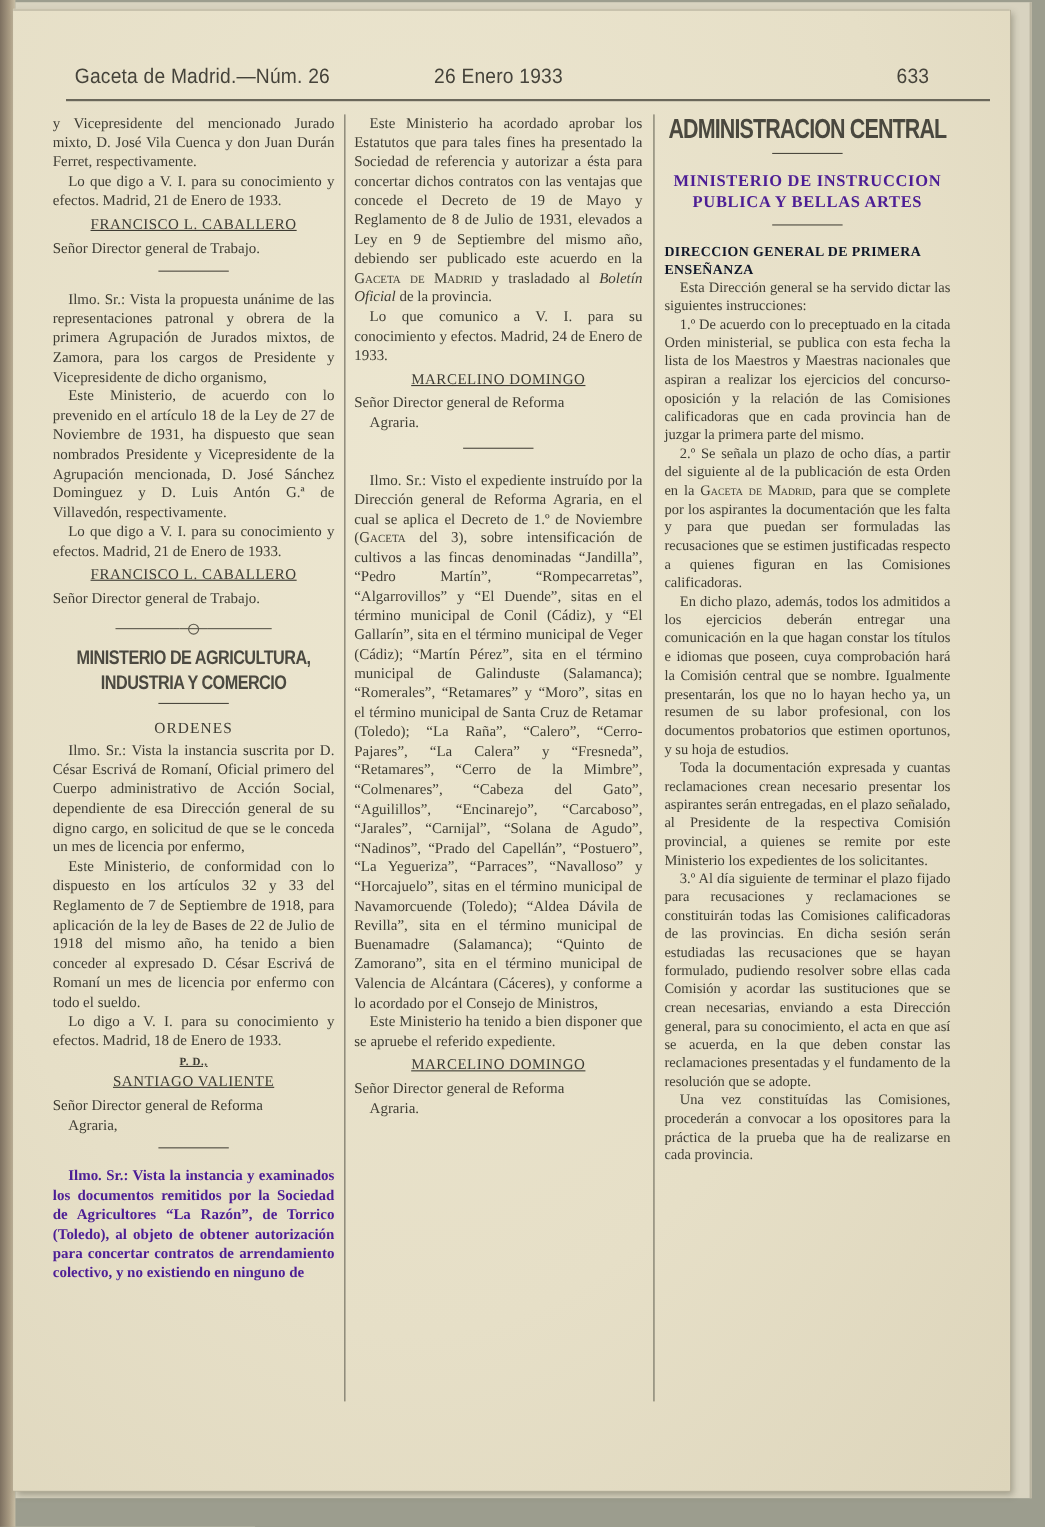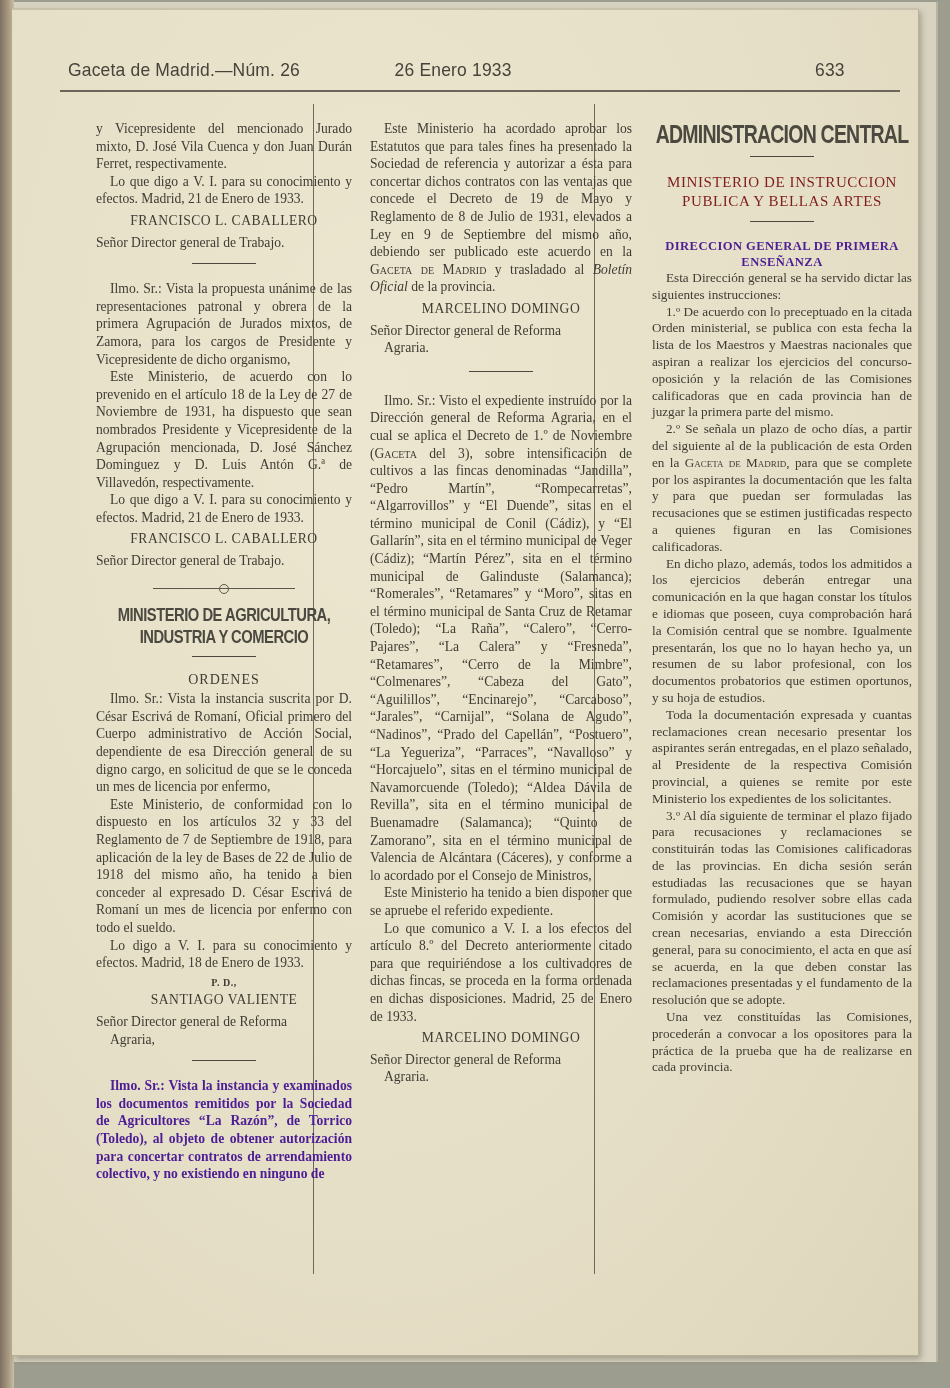--- a/index.html
+++ b/index.html
@@ -29,56 +29,56 @@
     font-family:"Liberation Sans Narrow","Liberation Sans",sans-serif;
     transform:scaleX(0.92); transform-origin:left top;
   }
   .header .t1 { position:absolute; left:0; top:2px; }
   .header .t2 { position:absolute; left:355px; top:2px; }
   .header .t3 { position:absolute; left:812px; top:2px; }
   .header-rule {
     position:absolute; left:60px; top:90px; width:840px; height:2px; background:#6a675a;
   }
   .col {
-    position:absolute; top:120px; color:#3e3c33; font-size:13.6px; line-height:17.6px;
-    text-align:justify; hyphens:manual;margin-left:48px;
+    position:absolute; top:103px; color:#3e3c33; font-size:13.6px; line-height:17.6px;
+    text-align:justify; hyphens:manual;
   }
   .col p { margin:0; text-indent:14px; }
   .col p.noind { text-indent:0; }
   .c1 { left:48px; width:256px; }
   .c2 { left:322px; width:262px; }
   .c3 { left:604px; width:260px; font-size:13.2px; line-height:16.8px; }
   .vsep { position:absolute; width:1px; background:#6d6a5c; }
-  .sig { text-align:center; text-indent:0 !important; margin:4px 0 4px 0 !important; letter-spacing:0.5px; }
+  .sig { text-align:center; text-indent:0 !important; margin:4px 0 4px 0 !important; letter-spacing:0.5px;text-decoration:underline; }
   .dest { text-indent:0 !important; margin-top:2px !important; }
   .dest2 { padding-left:14px; text-indent:0 !important; }
   .short-rule { width:64px; height:1px; background:#4b483e; margin:12px auto 16px auto; }
   .ornament { display:flex; align-items:center; justify-content:center; margin:14px 0 10px 0; }
   .ornament .line { width:58px; height:1px; background:#5a574b; }
   .ornament .knot { width:26px; height:10px; position:relative; }
   .ornament .knot::before { content:""; position:absolute; left:8px; top:0px; width:8px; height:8px; border:1px solid #5a574b; border-radius:50%; }
   .ornament .knot::after { content:""; position:absolute; left:0; top:4px; width:26px; height:1px; background:#5a574b; }
   .ministry {
     text-align:center; text-indent:0 !important; font-family:"Liberation Sans",sans-serif;
     font-weight:bold; font-size:18px; line-height:22px; letter-spacing:-0.6px; color:#4b4940;
     transform:scaleX(0.82); margin:4px -26px 0 -26px !important;
   }
   .section-title { text-align:center; text-indent:0 !important; letter-spacing:1px; margin:14px 0 2px 0 !important; font-size:14px; }
   .admin {
     text-align:center; text-indent:0 !important; font-family:"Liberation Sans",sans-serif;
     font-weight:bold; font-size:25px; line-height:28px; letter-spacing:-1px; color:#4a483f;
     transform:scaleX(0.78); margin:0 -40px 0 -40px !important;
   }
   .ministry2 {
-    text-align:center; text-indent:0 !important; font-weight:normal;
-    font-size:15px; line-height:19px; letter-spacing:0.6px; color:#7f1d1d;
+    text-align:center; text-indent:0 !important; font-weight:bold;
+    font-size:15px; line-height:19px; letter-spacing:0.6px; color:#4c1d95;
   }
   .direccion {
-    text-align:center; text-indent:0 !important; font-weight:bold;
-    font-size:12.6px; line-height:16px; letter-spacing:0.4px; color:#4c1d95;
+    text-align:left; text-indent:0 !important; font-weight:bold;
+    font-size:12.6px; line-height:16px; letter-spacing:0.4px; color:#0f172a;
   }
   .sc { font-variant:small-caps; }
   i { font-style:italic; }
   .bold { font-weight:bold; color:#2f2d26; }
 </style>
 </head>
 <body>
 
 <div class="binding"></div>
 <div class="page-under"></div>
@@ -120,27 +120,27 @@
   <p class="sig" style="font-size:10px; margin:2px 0 0 0 !important; font-weight:bold;">P. D.,</p>
   <p class="sig" style="margin-top:0 !important;text-align:center;">SANTIAGO VALIENTE</p>
   <p class="dest">Señor Director general de Reforma</p>
   <p class="dest2">Agraria,</p>
   <div class="short-rule"></div>
   <p class="bold" style="color:#4c1d95; font-weight:bold;">Ilmo. Sr.: Vista la instancia y examinados los documentos remitidos por la Sociedad de Agricultores “La Razón”, de Torrico (Toledo), al objeto de obtener autorización para concertar contratos de arrendamiento colectivo, y no existiendo en ninguno de</p>
 </div>
 
 <div class="col c2">
   <p><span>Este Ministerio ha acordado aprobar los Estatutos que para tales fines ha presentado la Sociedad de referencia y autorizar a ésta para concertar dichos contratos con las ventajas que concede el Decreto de 19 de Mayo y Reglamento de 8 de Julio de 1931, elevados a Ley en 9 de Septiembre del mismo año, debiendo ser publicado este acuerdo en la</span> <span class="sc">Gaceta de Madrid</span> <span>y trasladado al</span> <i>Boletín Oficial</i> <span>de la provincia.</span></p>
+  <p>Lo que comunico a V. I. para su conocimiento y efectos. Madrid, 24 de Enero de 1933.</p>
   <p class="sig">MARCELINO DOMINGO</p>
   <p class="dest">Señor Director general de Reforma</p>
   <p class="dest2">Agraria.</p>
   <div class="short-rule" style="margin:14px auto 20px auto;"></div>
   <p><span>Ilmo. Sr.: Visto el expediente instruído por la Dirección general de Reforma Agraria, en el cual se aplica el Decreto de 1.º de Noviembre (</span><span class="sc">Gaceta</span> <span>del 3), sobre intensificación de cultivos a las fincas denominadas “Jandilla”, “Pedro Martín”, “Rompecarretas”, “Algarrovillos” y “El Duende”, sitas en el término municipal de Conil (Cádiz), y “El Gallarín”, sita en el término municipal de Veger (Cádiz); “Martín Pérez”, sita en el término municipal de Galinduste (Salamanca); “Romerales”, “Retamares” y “Moro”, sitas en el término municipal de Santa Cruz de Retamar (Toledo); “La Raña”, “Calero”, “Cerro-Pajares”, “La Calera” y “Fresneda”, “Retamares”, “Cerro de la Mimbre”, “Colmenares”, “Cabeza del Gato”, “Aguilillos”, “Encinarejo”, “Carcaboso”, “Jarales”, “Carnijal”, “Solana de Agudo”, “Nadinos”, “Prado del Capellán”, “Postuero”, “La Yegueriza”, “Parraces”, “Navalloso” y “Horcajuelo”, sitas en el término municipal de Navamorcuende (Toledo); “Aldea Dávila de Revilla”, sita en el término municipal de Buenamadre (Salamanca); “Quinto de Zamorano”, sita en el término municipal de Valencia de Alcántara (Cáceres), y conforme a lo acordado por el Consejo de Ministros,</span></p>
   <p>Este Ministerio ha tenido a bien disponer que se apruebe el referido expediente.</p>
-  <p>Lo que comunico a V. I. a los efectos del artículo 8.º del Decreto anteriormente citado para que requiriéndose a los cultivadores de dichas fincas, se proceda en la forma ordenada en dichas disposiciones. Madrid, 25 de Enero de 1933.</p>
   <p class="sig">MARCELINO DOMINGO</p>
   <p class="dest">Señor Director general de Reforma</p>
   <p class="dest2">Agraria.</p>
 </div>
 
 <div class="col c3">
   <p class="admin">ADMINISTRACION CENTRAL</p>
   <div class="short-rule" style="margin:8px auto 16px auto;"></div>
   <p class="ministry2">MINISTERIO DE INSTRUCCION</p>
   <p class="ministry2">PUBLICA Y BELLAS ARTES</p>

